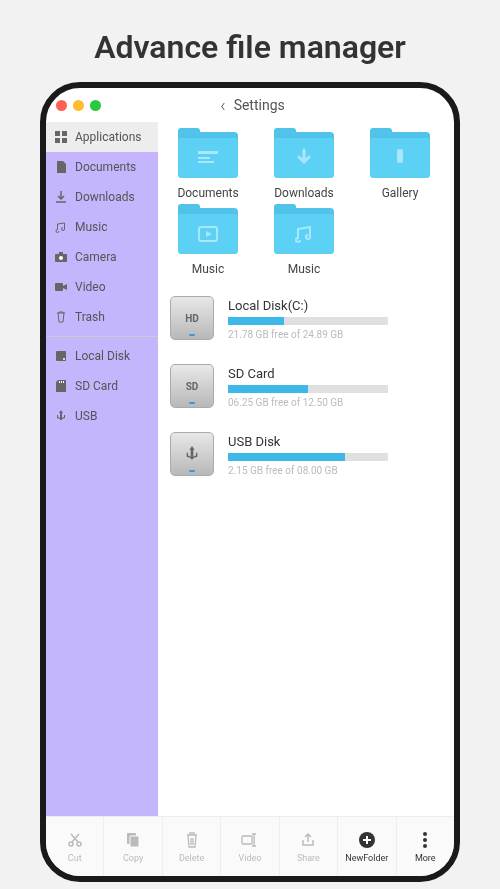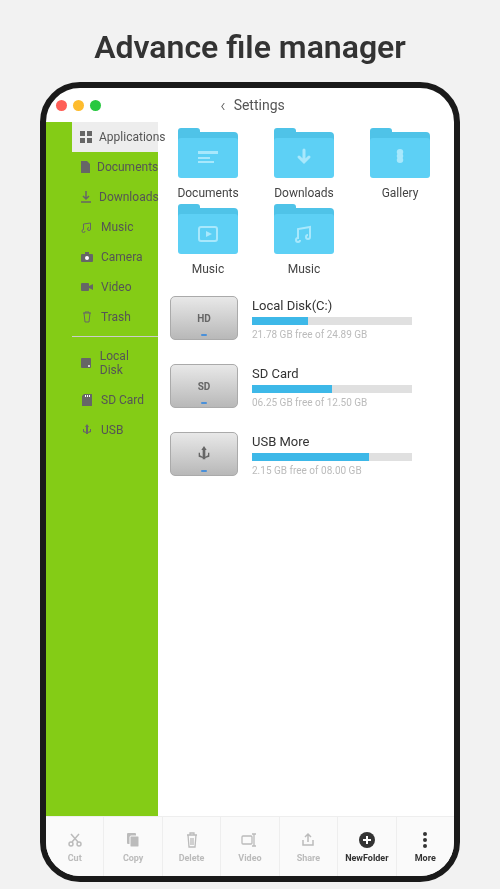--- a/index.html
+++ b/index.html
@@ -58,23 +58,22 @@
   font-size: 18px;
   color: #555;
   font-weight: 300;
 }
 .content {
   display: flex;
   height: calc(100% - 34px - 60px);
 }
 .sidebar {
   width: 112px;
-  background: #84cc16;
+  background: #c4b5fd;
   font-size: 12px;
-  padding-left: 26px;
 }
 .sidebar-item {
   display: flex;
   align-items: center;
   gap: 7px;
   padding: 8px 8px;
   color: #555;
   cursor: pointer;
 }
 .sidebar-item.active { background: #ededed; }
@@ -156,21 +155,21 @@
   display: flex;
   flex-direction: column;
   gap: 24px;
   padding-left: 8px;
 }
 .drive-item {
   display: flex;
   gap: 14px;
 }
 .drive-icon {
-  width: 68px;
+  width: 44px;
   height: 44px;
   background: linear-gradient(to bottom, #e8e8e8, #b8b8b8);
   border-radius: 5px;
   position: relative;
   display: flex;
   align-items: center;
   justify-content: center;
   font-size: 10px;
   font-weight: 700;
   color: #666;
@@ -236,21 +235,20 @@
 .bb-item.dark { color: #333; }
 .bb-item:last-child { border-right: none; }
 .bb-icon {
   font-size: 16px;
   height: 20px;
   display: flex;
   align-items: center;
 }
 .bb-label {
   font-size: 9px;
-  font-weight: bold;
 }
 svg { display: block; }
 </style>
 </head>
 <body>
 
 <div class="page-title">Advance file manager</div>
 
 <div class="phone-frame">
 
@@ -458,21 +456,21 @@
               <div class="drive-free">06.25 GB free of 12.50 GB</div>
             </div>
           </div>
           <div class="drive-item">
             <div class="drive-icon">
               <svg width="12" height="16" viewBox="0 0 8 12">
                 <path d="M4 0l2 3H5v5l2-1v-2h1v3l-3 1v1H3v-1L0 8V5h1v2l2 1V3H2z" fill="#666"></path>
               </svg>
             </div>
             <div class="drive-info">
-              <div class="drive-name">USB More</div>
+              <div class="drive-name">USB Disk</div>
               <div class="drive-bar">
                 <div class="drive-bar-fill" style="width:73%"></div>
               </div>
               <div class="drive-free">2.15 GB free of 08.00 GB</div>
             </div>
           </div>
         </div>
     </div>
   </div>
 

